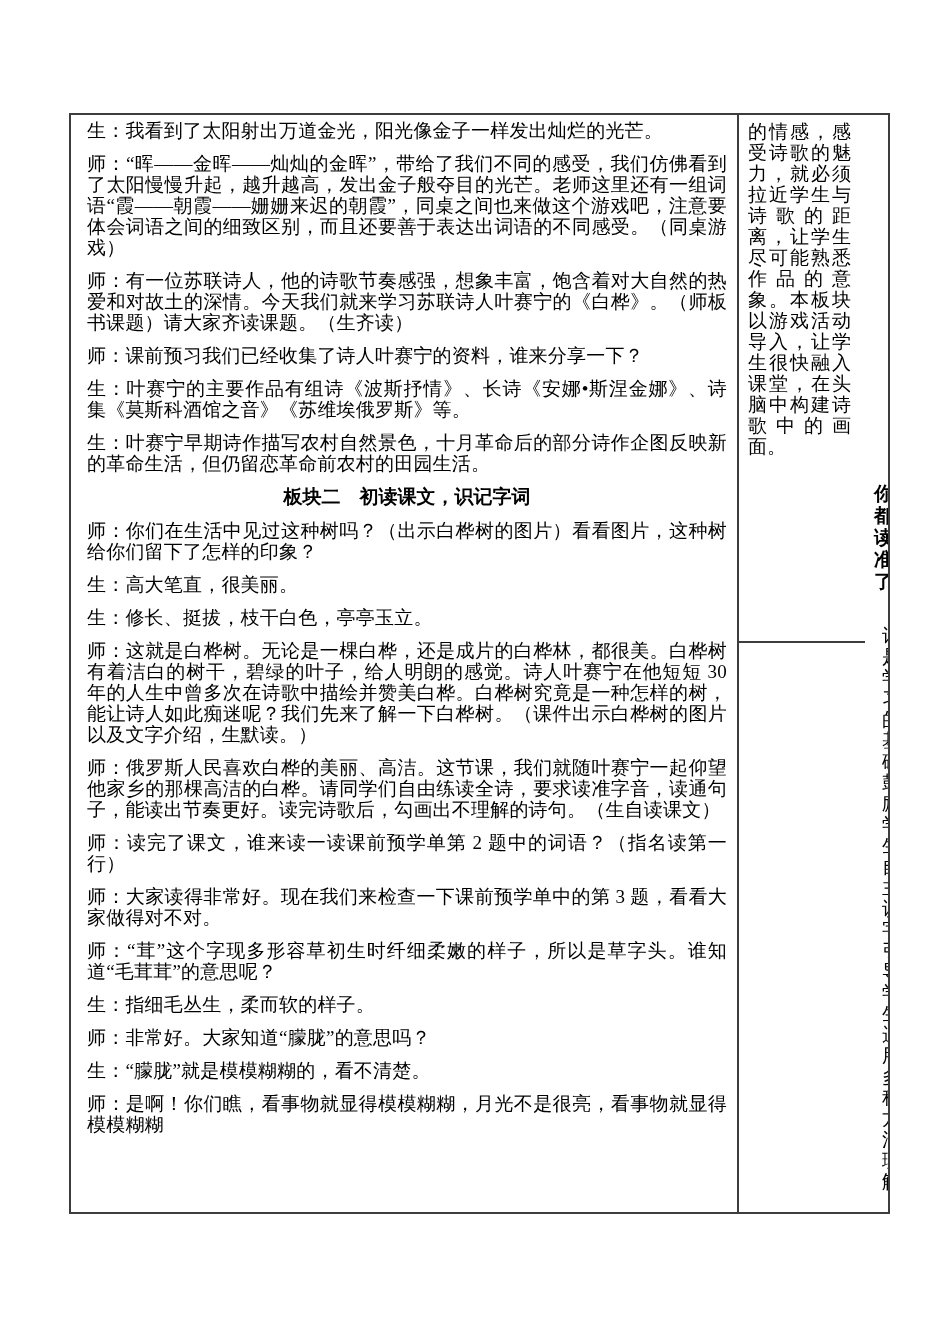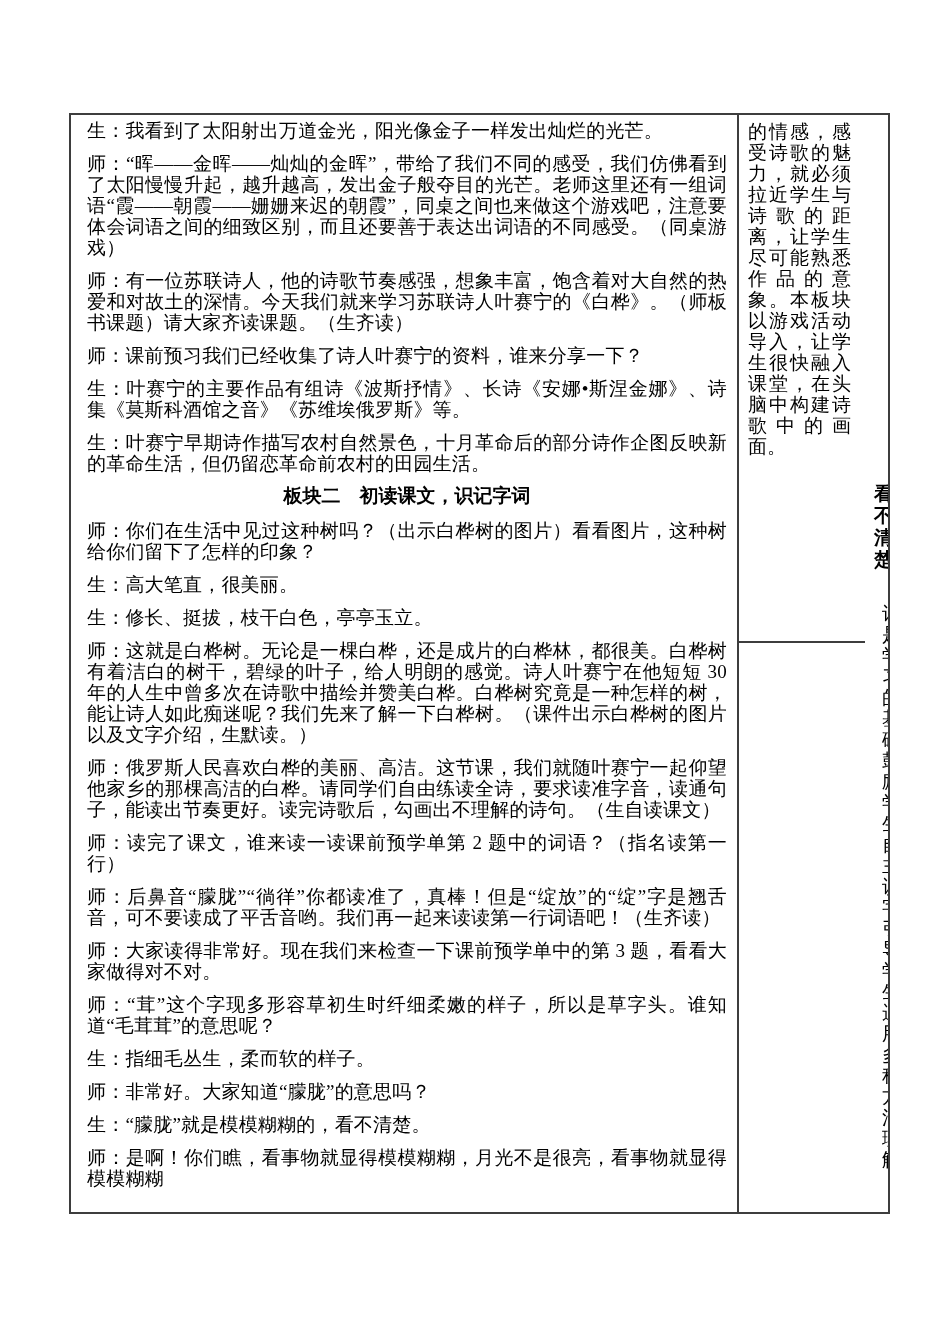--- a/index.html
+++ b/index.html
@@ -42,21 +42,21 @@
     line-height: 21px;
     text-align: justify;
     letter-spacing: 0.2px;
   }
   .main-cell .section-heading {
     margin: 2px 0 12px 0;
     font-size: 19px;
     line-height: 22px;
     text-align: center;
     font-weight: bold;
-    font-family: Liberation Mono, monospace;
+    font-family: Liberation Serif, serif;
   }
   .sidebar-col {
     flex: 1;
     display: flex;
     flex-direction: row;
     box-sizing: border-box;
   }
   .sidebar-cell-top {
     height: 528px;
     box-sizing: border-box;
@@ -105,31 +105,30 @@
         <p class="dialogue">师：课前预习我们已经收集了诗人叶赛宁的资料，谁来分享一下？</p>
         <p class="dialogue">生：叶赛宁的主要作品有组诗《波斯抒情》、长诗《安娜•斯涅金娜》、诗集《莫斯科酒馆之音》《苏维埃俄罗斯》等。</p>
         <p class="dialogue">生：叶赛宁早期诗作描写农村自然景色，十月革命后的部分诗作企图反映新的革命生活，但仍留恋革命前农村的田园生活。</p>
         <p class="section-heading">板块二　初读课文，识记字词</p>
         <p class="dialogue">师：你们在生活中见过这种树吗？（出示白桦树的图片）看看图片，这种树给你们留下了怎样的印象？</p>
         <p class="dialogue">生：高大笔直，很美丽。</p>
         <p class="dialogue">生：修长、挺拔，枝干白色，亭亭玉立。</p>
         <p class="dialogue">师：这就是白桦树。无论是一棵白桦，还是成片的白桦林，都很美。白桦树有着洁白的树干，碧绿的叶子，给人明朗的感觉。诗人叶赛宁在他短短 30 年的人生中曾多次在诗歌中描绘并赞美白桦。白桦树究竟是一种怎样的树，能让诗人如此痴迷呢？我们先来了解一下白桦树。（课件出示白桦树的图片以及文字介绍，生默读。）</p>
         <p class="dialogue">师：俄罗斯人民喜欢白桦的美丽、高洁。这节课，我们就随叶赛宁一起仰望他家乡的那棵高洁的白桦。请同学们自由练读全诗，要求读准字音，读通句子，能读出节奏更好。读完诗歌后，勾画出不理解的诗句。（生自读课文）</p>
         <p class="dialogue">师：读完了课文，谁来读一读课前预学单第 2 题中的词语？（指名读第一行）</p>
-        <p class="dialogue">师：后鼻音“朦胧”“徜徉”你都读准了，真棒！但是“绽放”的“绽”字是翘舌音，可不要读成了平舌音哟。我们再一起来读读第一行词语吧！（生齐读）</p>
         <p class="dialogue">师：大家读得非常好。现在我们来检查一下课前预学单中的第 3 题，看看大家做得对不对。</p>
         <p class="dialogue">师：“茸”这个字现多形容草初生时纤细柔嫩的样子，所以是草字头。谁知道“毛茸茸”的意思呢？</p>
         <p class="dialogue">生：指细毛丛生，柔而软的样子。</p>
         <p class="dialogue">师：非常好。大家知道“朦胧”的意思吗？</p>
         <p class="dialogue">生：“朦胧”就是模模糊糊的，看不清楚。</p>
         <p class="dialogue">师：是啊！你们瞧，看事物就显得模模糊糊，月光不是很亮，看事物就显得模模糊糊</p>
       </div>
     <div class="sidebar-col">
       <div class="sidebar-cell-top">
         <p class="sidebar-note">的情感，感受诗歌的魅力，就必须拉近学生与诗歌的距离，让学生尽可能熟悉作品的意象。本板块以游戏活动导入，让学生很快融入课堂，在头脑中构建诗歌中的画面。</p>
       </div>
       <div class="sidebar-cell-bottom">
-        <p class="design-intent-title">看不清楚</p>
+        <p class="design-intent-title">你都读准了</p>
         <p class="design-intent-body">字词是学习的基础，鼓励学生自主识字。引导学生运用多种方法理解</p>
       </div>
     </div>
   </div>
 </div>
 
 </body></html>

